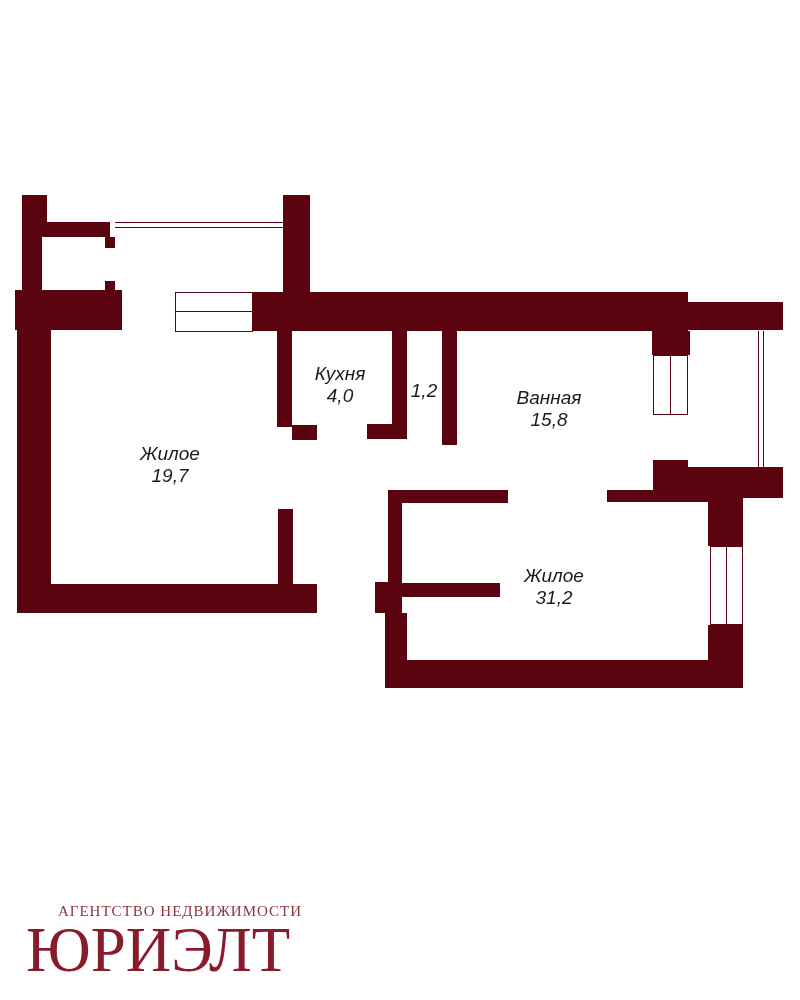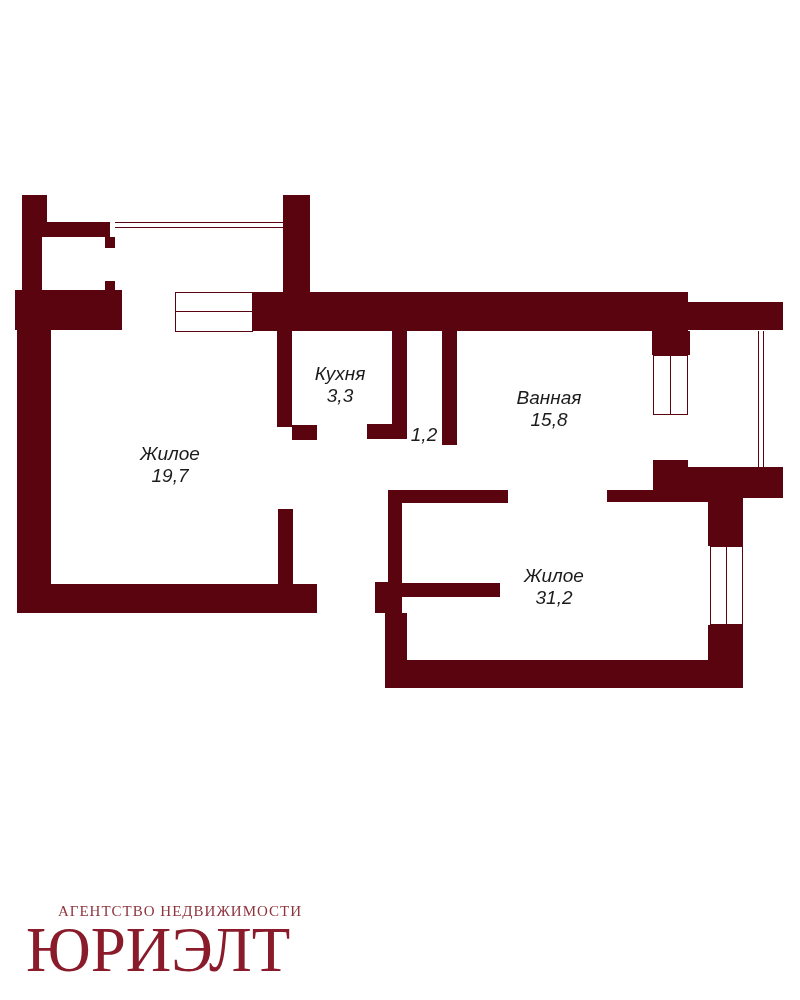--- a/index.html
+++ b/index.html
@@ -82,23 +82,23 @@
   <div class="w" style="left:375px;top:582px;width:27px;height:31px;"></div>
   <div class="w" style="left:385px;top:613px;width:22px;height:47px;"></div>
   <div class="w" style="left:398px;top:583px;width:102px;height:14px;"></div>
 
   <div class="room-label" style="left:105px;top:443px;width:130px;">
     <div>Жилое</div>
     <div>19,7</div>
   </div>
   <div class="room-label" style="left:295px;top:363px;width:90px;">
     <div>Кухня</div>
-    <div>3,3</div>
+    <div>4,0</div>
   </div>
-  <div class="room-label" style="left:404px;top:380px;width:40px;margin-top:44px;">
+  <div class="room-label" style="left:404px;top:380px;width:40px;">
     <div>1,2</div>
   </div>
   <div class="room-label" style="left:499px;top:387px;width:100px;">
     <div>Ванная</div>
     <div>15,8</div>
   </div>
   <div class="room-label" style="left:504px;top:565px;width:100px;">
     <div>Жилое</div>
     <div>31,2</div>
   </div>

